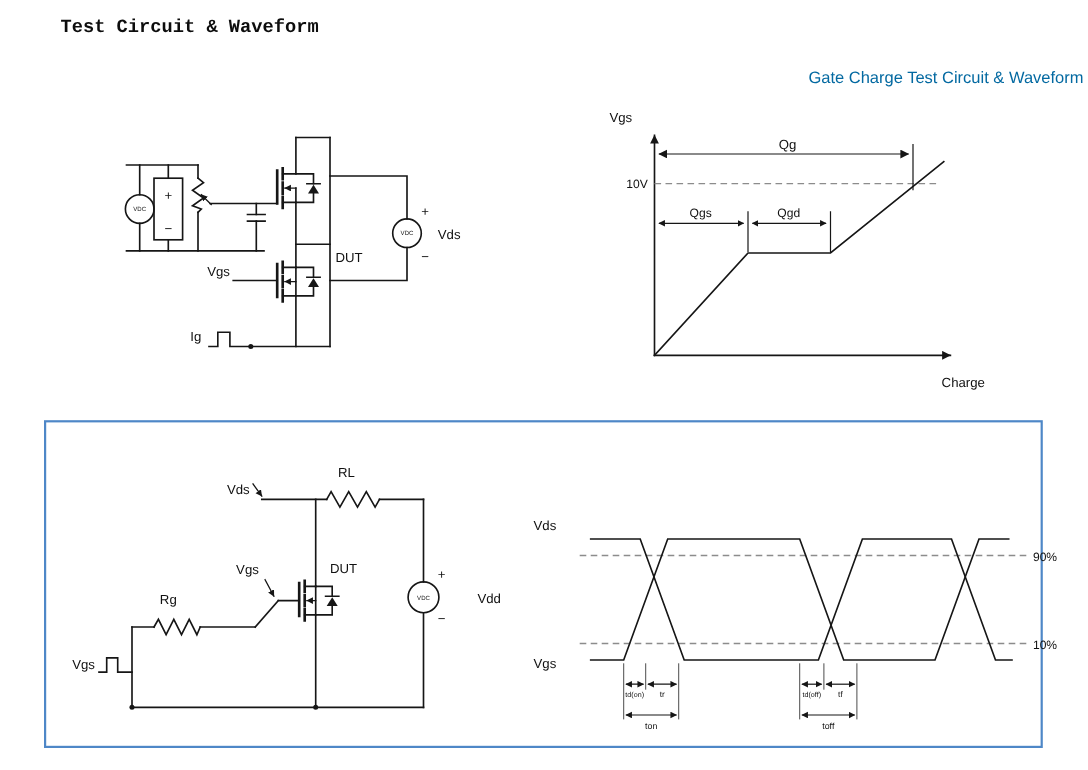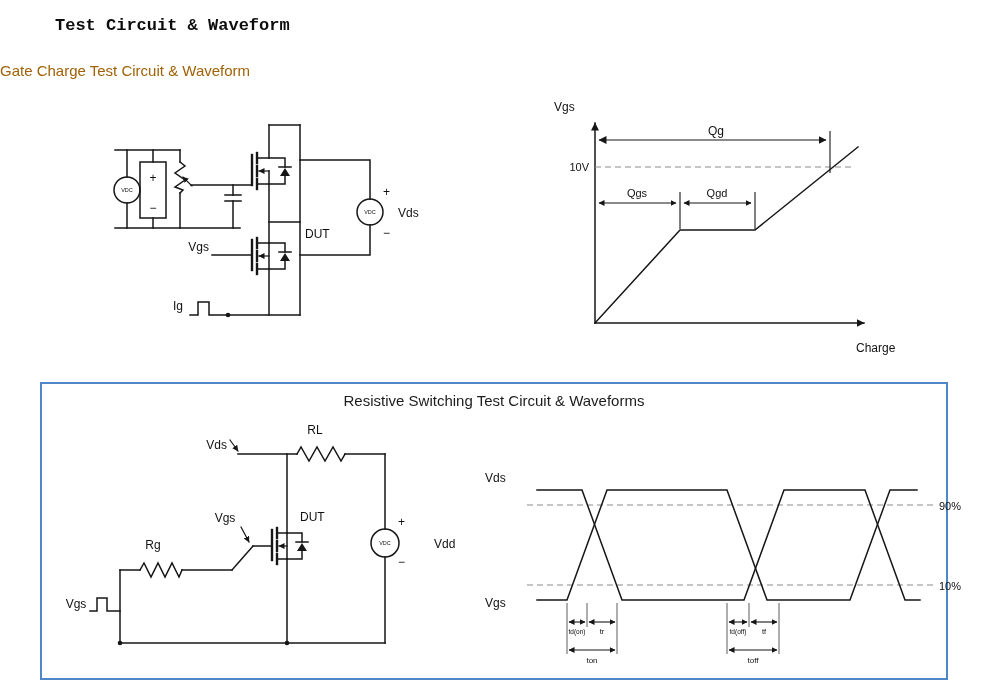--- a/index.html
+++ b/index.html
@@ -1,20 +1,20 @@
 <!DOCTYPE html>
 <html><head>
 <meta charset="utf-8">
 <style>
   *{margin:0;padding:0;box-sizing:border-box}
   html,body{width:989px;height:700px;background:#ffffff;overflow:hidden}
   body{position:relative;font-family:"Liberation Sans",sans-serif;color:#111}
   .abs{position:absolute}
   .page-title{left:55px;top:16px;font-family:Liberation Mono, monospace;font-weight:bold;font-size:17px;color:#0d0d0d}
-  .gc-title{left:0;top:62px;width:985px;text-align:left;font-size:15px;color:#a16207}
+  .gc-title{left:0;top:62px;width:985px;text-align:right;font-size:15px;color:#0369a1}
   .gc-circuit{left:95px;top:100px}
   .gc-wave{left:540px;top:95px}
   .rs-box{left:40px;top:382px;width:908px;height:298px}
   .rs-title{position:absolute;left:0;top:8px;width:100%;text-align:center;font-size:15px;color:#1c1c1c}
   .rs-circuit{left:18px;top:34px}
   .rs-wave{left:435px;top:71px}
   svg text{font-family:"Liberation Sans",sans-serif;fill:#111}
   .wire{fill:none;stroke:#161616;stroke-width:1.5;stroke-linecap:square;stroke-linejoin:miter}
   .wire .bar,.bar{stroke-width:2.4}
   .ann{stroke:#161616;stroke-width:1.2;fill:none}
@@ -136,21 +136,20 @@
     <text class="t12" x="14" y="16">Vgs</text>
     <text class="t11 end" x="49" y="76">10V</text>
     <text class="t12 mid" x="176" y="40">Qg</text>
     <text class="t11 mid" x="97" y="102">Qgs</text>
     <text class="t11 mid" x="177" y="102">Qgd</text>
     <text class="t12" x="316" y="257">Charge</text>
   </g>
 </svg>
 
 <div class="abs rs-box" style="border:2px solid #4e87c7;">
-  <div class="rs-title">Resistive Switching Test Circuit &amp; Waveforms</div>
 
   <svg class="abs rs-circuit" width="415" height="250" viewBox="0 0 415 250">
     <g class="wire">
       <path d="M178,36 H237"></path>
       <polyline points="237,36 241,29 249,43 257,29 265,43 273,29 281,43 285,36"></polyline>
       <path d="M285,36 H325"></path>
       <line class="ann" x1="170" y1="22" x2="178" y2="33" marker-end="url(#ahs)"></line>
       <line x1="227" y1="36" x2="227" y2="115"></line>
       <line x1="325" y1="36" x2="325" y2="111"></line>
       <circle cx="325" cy="125" r="14"></circle>

